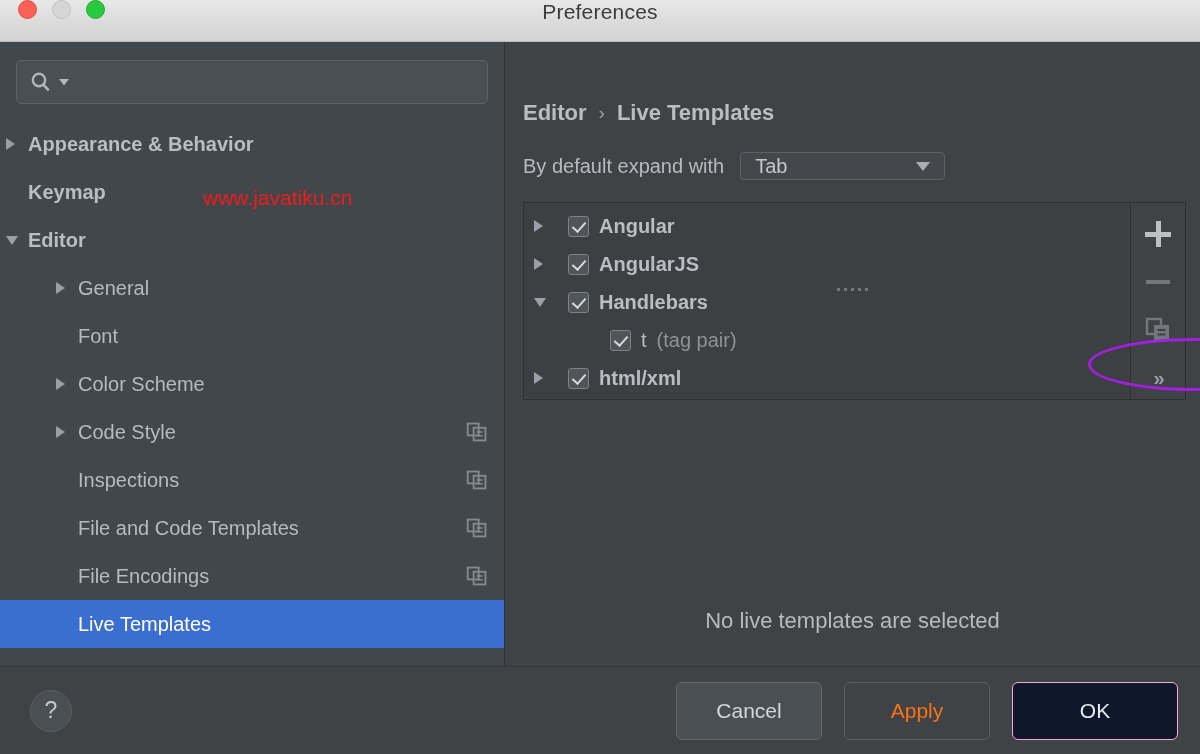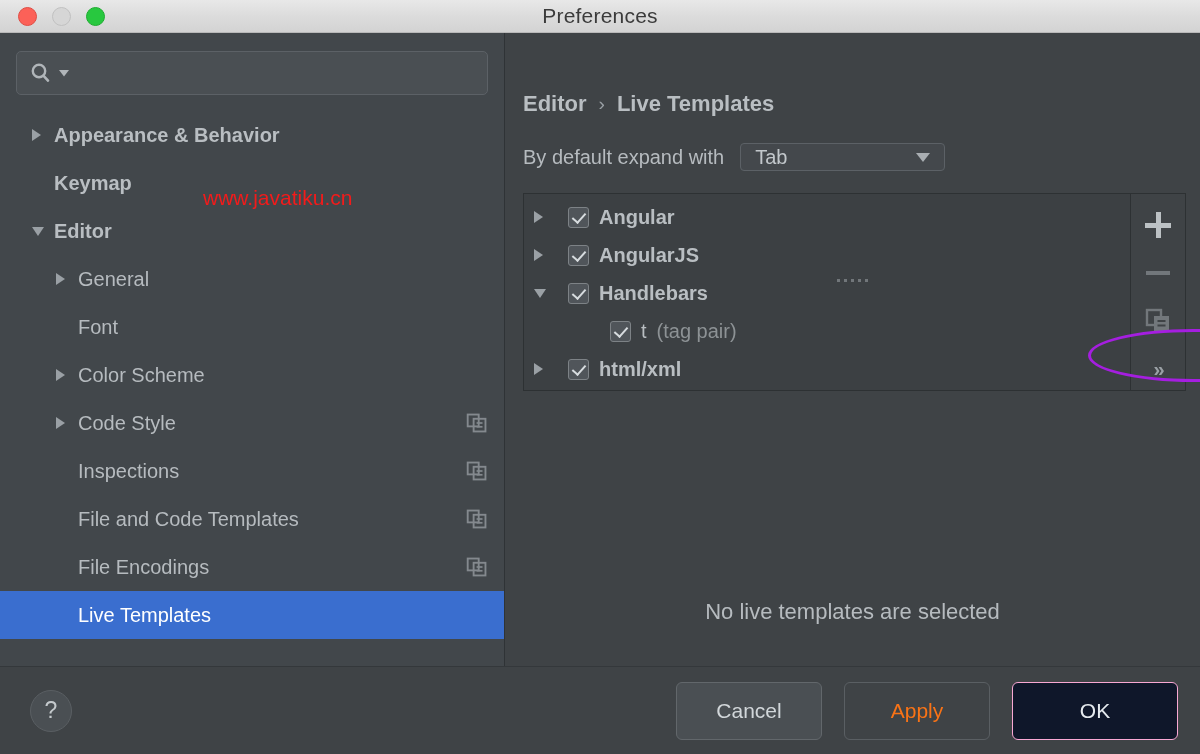--- a/index.html
+++ b/index.html
@@ -12,24 +12,24 @@
   .window {
     position: relative;
     width: 1200px; height: 754px;
     background: #3f4346;
     display: flex; flex-direction: column;
   }
 
   
   .titlebar {
     position: relative;
-    height: 33px; flex: none;
+    height: 42px; flex: none;
     background: linear-gradient(to bottom, #e8e8e8 0%, #dcdcdc 50%, #d3d3d3 100%);
     border-bottom: 1px solid #b9b9b9;
-    display: flex; align-items: center;
+    display: flex; align-items: flex-start;
   }
   .traffic { display: flex; gap: 15px; padding-left: 18px; }
   .light { width: 19px; height: 19px; border-radius: 50%; }
   .light.close { background: #fc6158; border: 1px solid #e04d44; }
   .light.min   { background: #d6d6d6; border: 1px solid #c1c1c1; }
   .light.max   { background: #28c83f; border: 1px solid #1ead30; }
   .title-text {
     position: absolute; left: 0; right: 0; text-align: center;
     font-size: 21px; color: #3b3b3b; letter-spacing: .2px;
     pointer-events: none;
@@ -52,21 +52,21 @@
     background: #4a4f53; display: flex; align-items: center;
     padding: 0 12px; gap: 5px;
   }
   .search-box svg { display:block; }
   .tree { flex: 1; overflow: hidden; padding-top: 6px; }
   .row {
     height: 48px; display: flex; align-items: center;
     color: #b6bbbf; font-size: 20px; position: relative;
     padding-right: 16px;
   }
-  .row.top { padding-left: 32px; }
+  .row.top { padding-left: 6px; }
   .row.sub { padding-left: 56px; }
   .row.bold { font-weight: bold; color: #b9bec2; }
   .row.selected { background: #3a6ecf; }
   .row.selected .label { color: #ffffff; }
   .arrow {
     width: 22px; flex: none; font-size: 0; line-height: 0;
     display: flex; align-items: center; justify-content: flex-start;
   }
   .arrow.none { visibility: hidden; }
   .tri-right {

